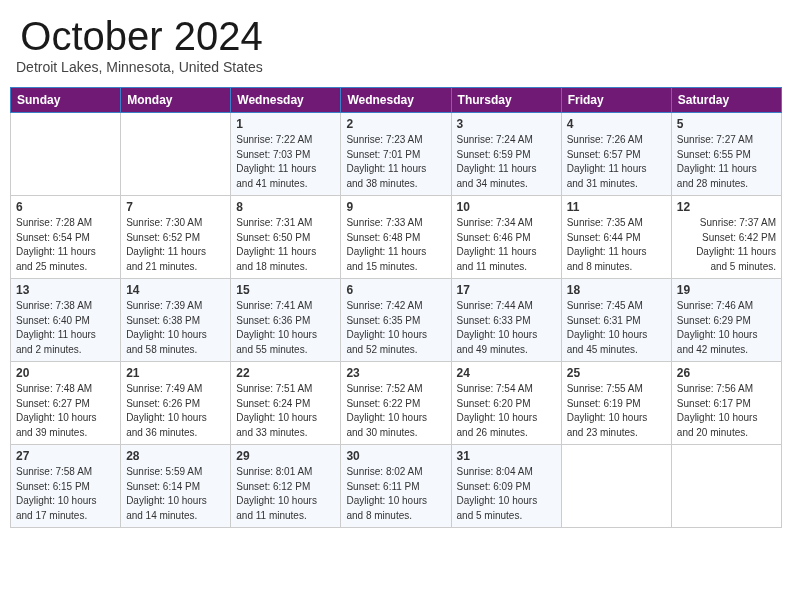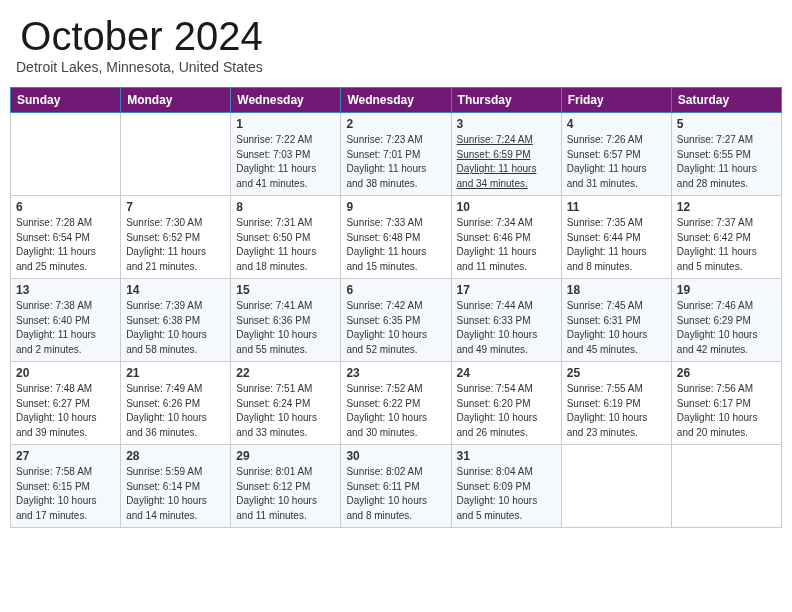--- a/index.html
+++ b/index.html
@@ -125,21 +125,21 @@
 Daylight: 11 hours and 41 minutes.</div>
         </td>
         <td>
           <span class="day-number">2</span>
           <div class="day-info" style="white-space: pre-line;">Sunrise: 7:23 AM
 Sunset: 7:01 PM
 Daylight: 11 hours and 38 minutes.</div>
         </td>
         <td>
           <span class="day-number">3</span>
-          <div class="day-info" style="white-space: pre-line; text-decoration: underline;">Sunrise: 7:24 AM
+          <div class="day-info" style="white-space: pre-line;">Sunrise: 7:24 AM
 Sunset: 6:59 PM
 Daylight: 11 hours and 34 minutes.</div>
         </td>
         <td>
           <span class="day-number">4</span>
           <div class="day-info" style="white-space: pre-line;">Sunrise: 7:26 AM
 Sunset: 6:57 PM
 Daylight: 11 hours and 31 minutes.</div>
         </td>
         <td>
@@ -181,21 +181,21 @@
 Daylight: 11 hours and 11 minutes.</div>
         </td>
         <td>
           <span class="day-number">11</span>
           <div class="day-info" style="white-space: pre-line;">Sunrise: 7:35 AM
 Sunset: 6:44 PM
 Daylight: 11 hours and 8 minutes.</div>
         </td>
         <td>
           <span class="day-number">12</span>
-          <div class="day-info" style="white-space: pre-line;">Sunrise: 7:37 AM
+          <div class="day-info" style="white-space: pre-line; text-align: right;">Sunrise: 7:37 AM
 Sunset: 6:42 PM
 Daylight: 11 hours and 5 minutes.</div>
         </td>
       </tr>
       <tr>
         <td>
           <span class="day-number">13</span>
           <div class="day-info" style="white-space: pre-line;">Sunrise: 7:38 AM
 Sunset: 6:40 PM
 Daylight: 11 hours and 2 minutes.</div>

